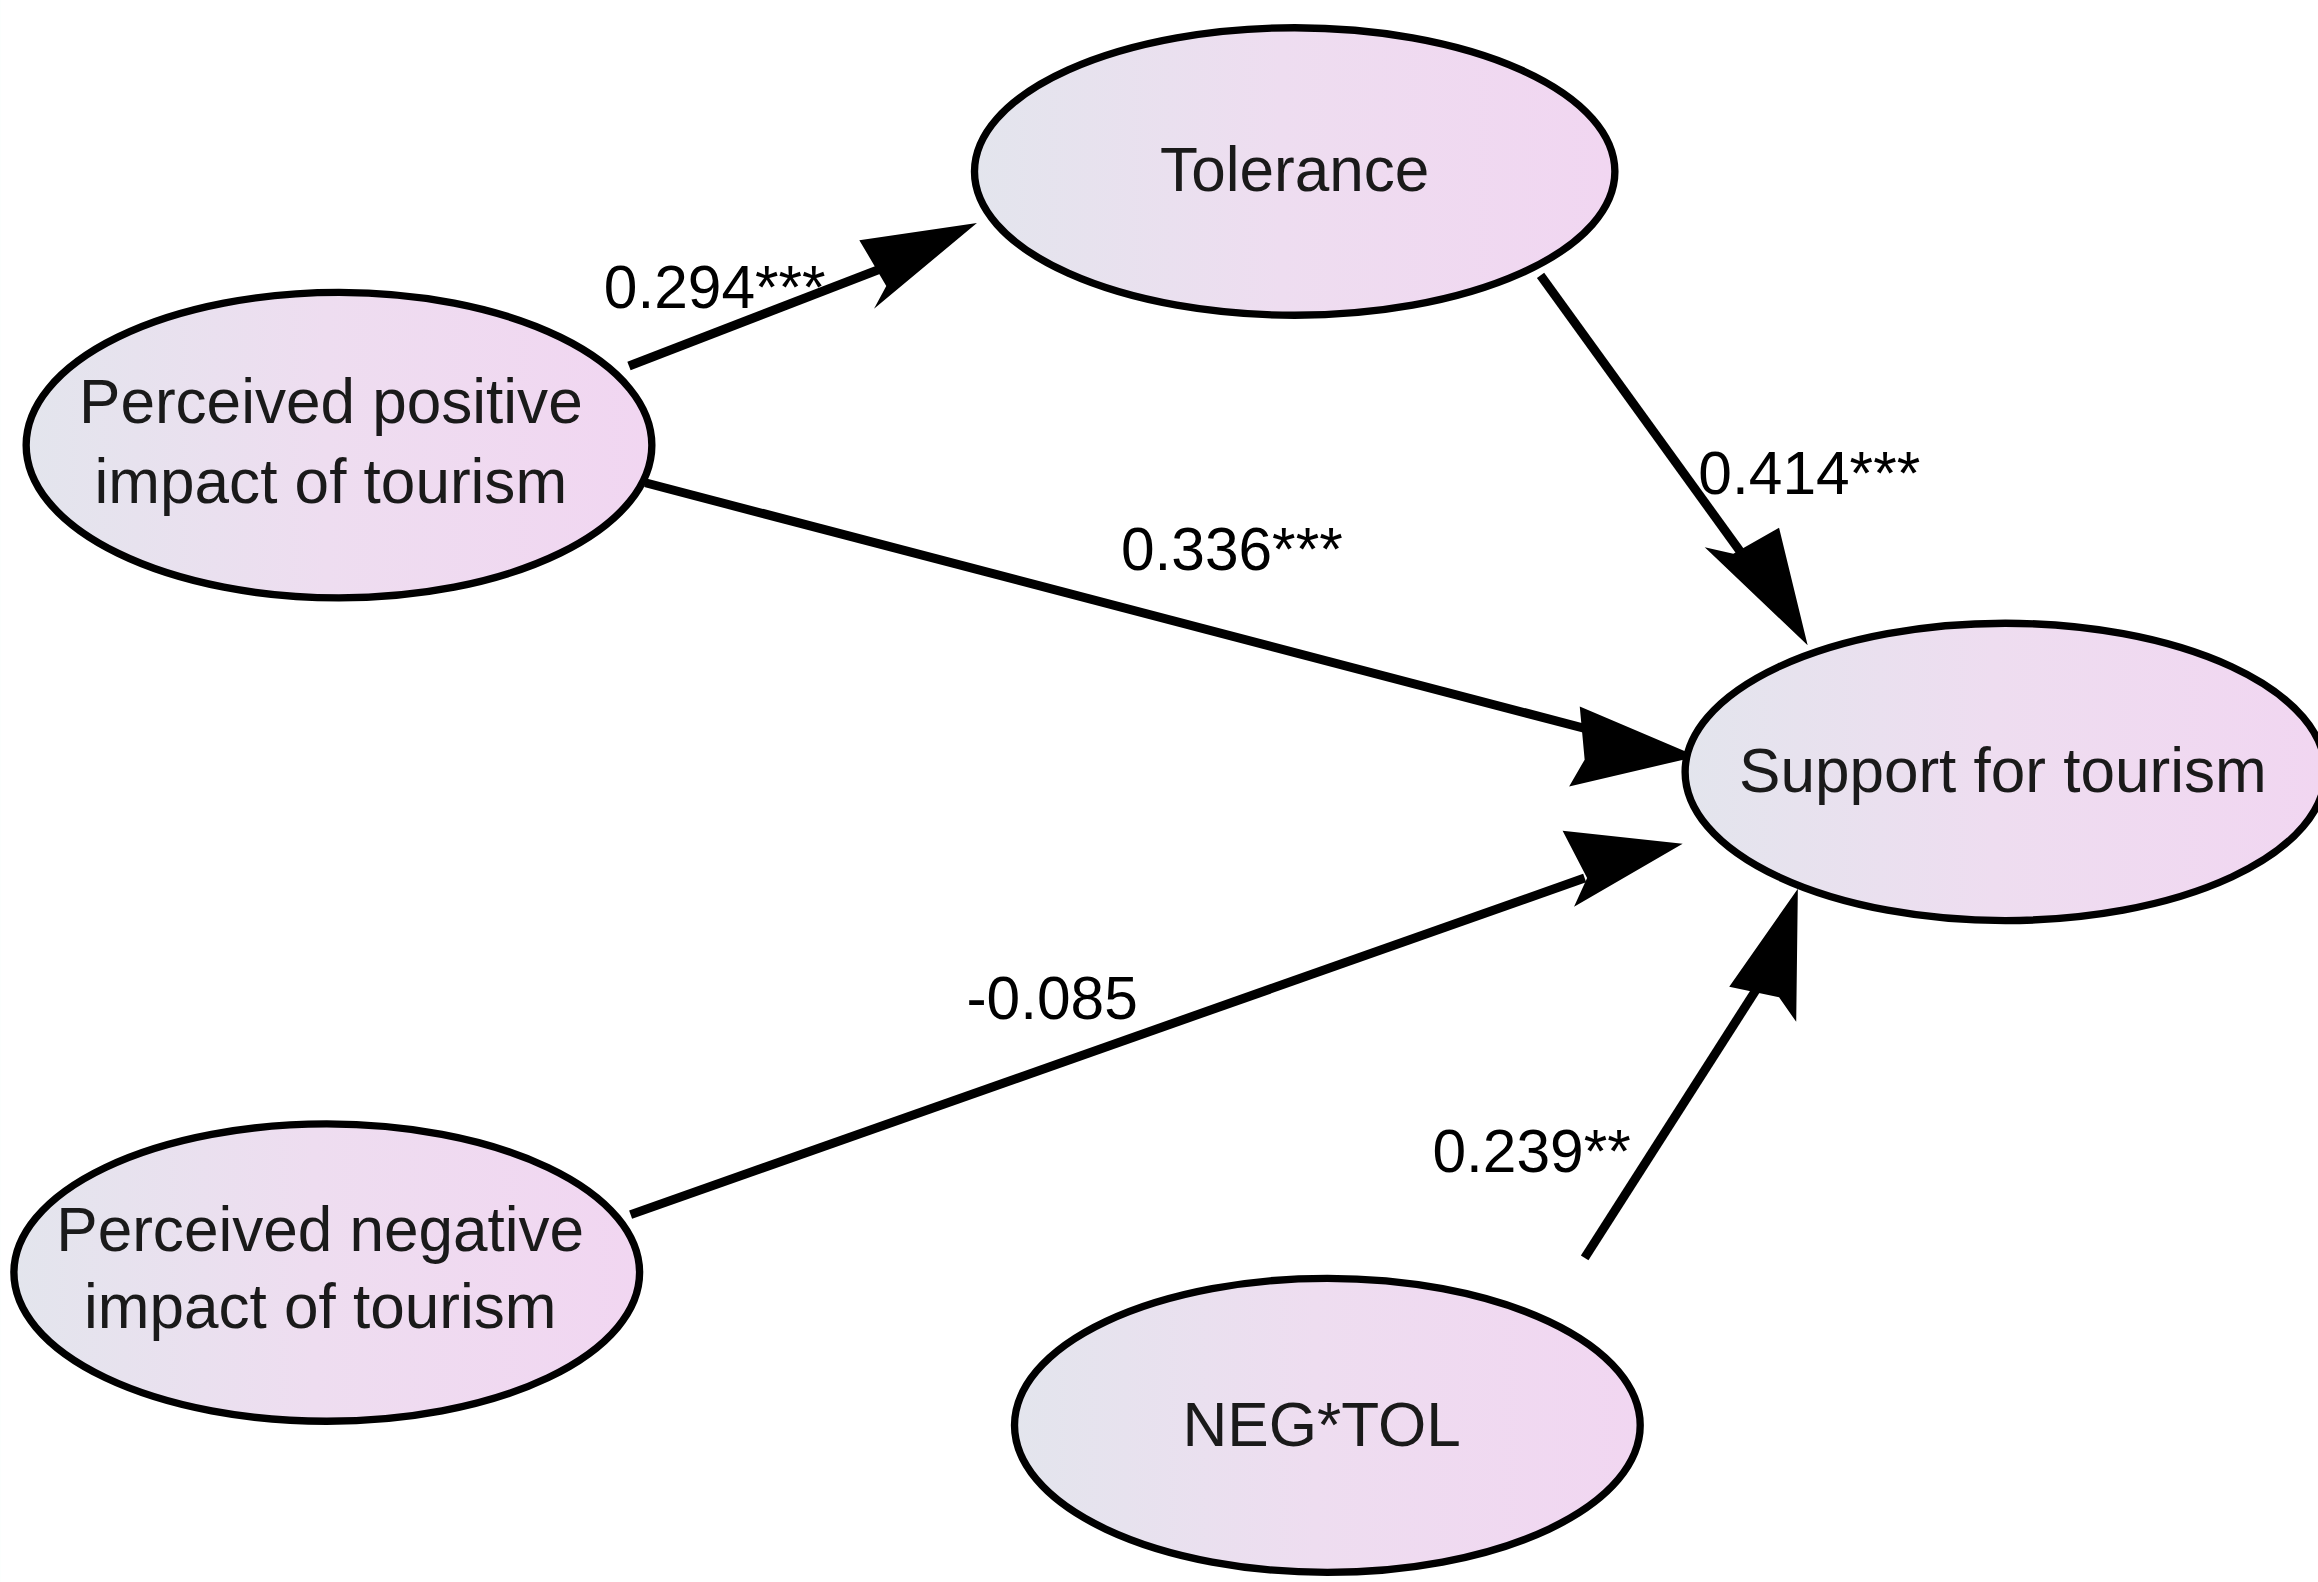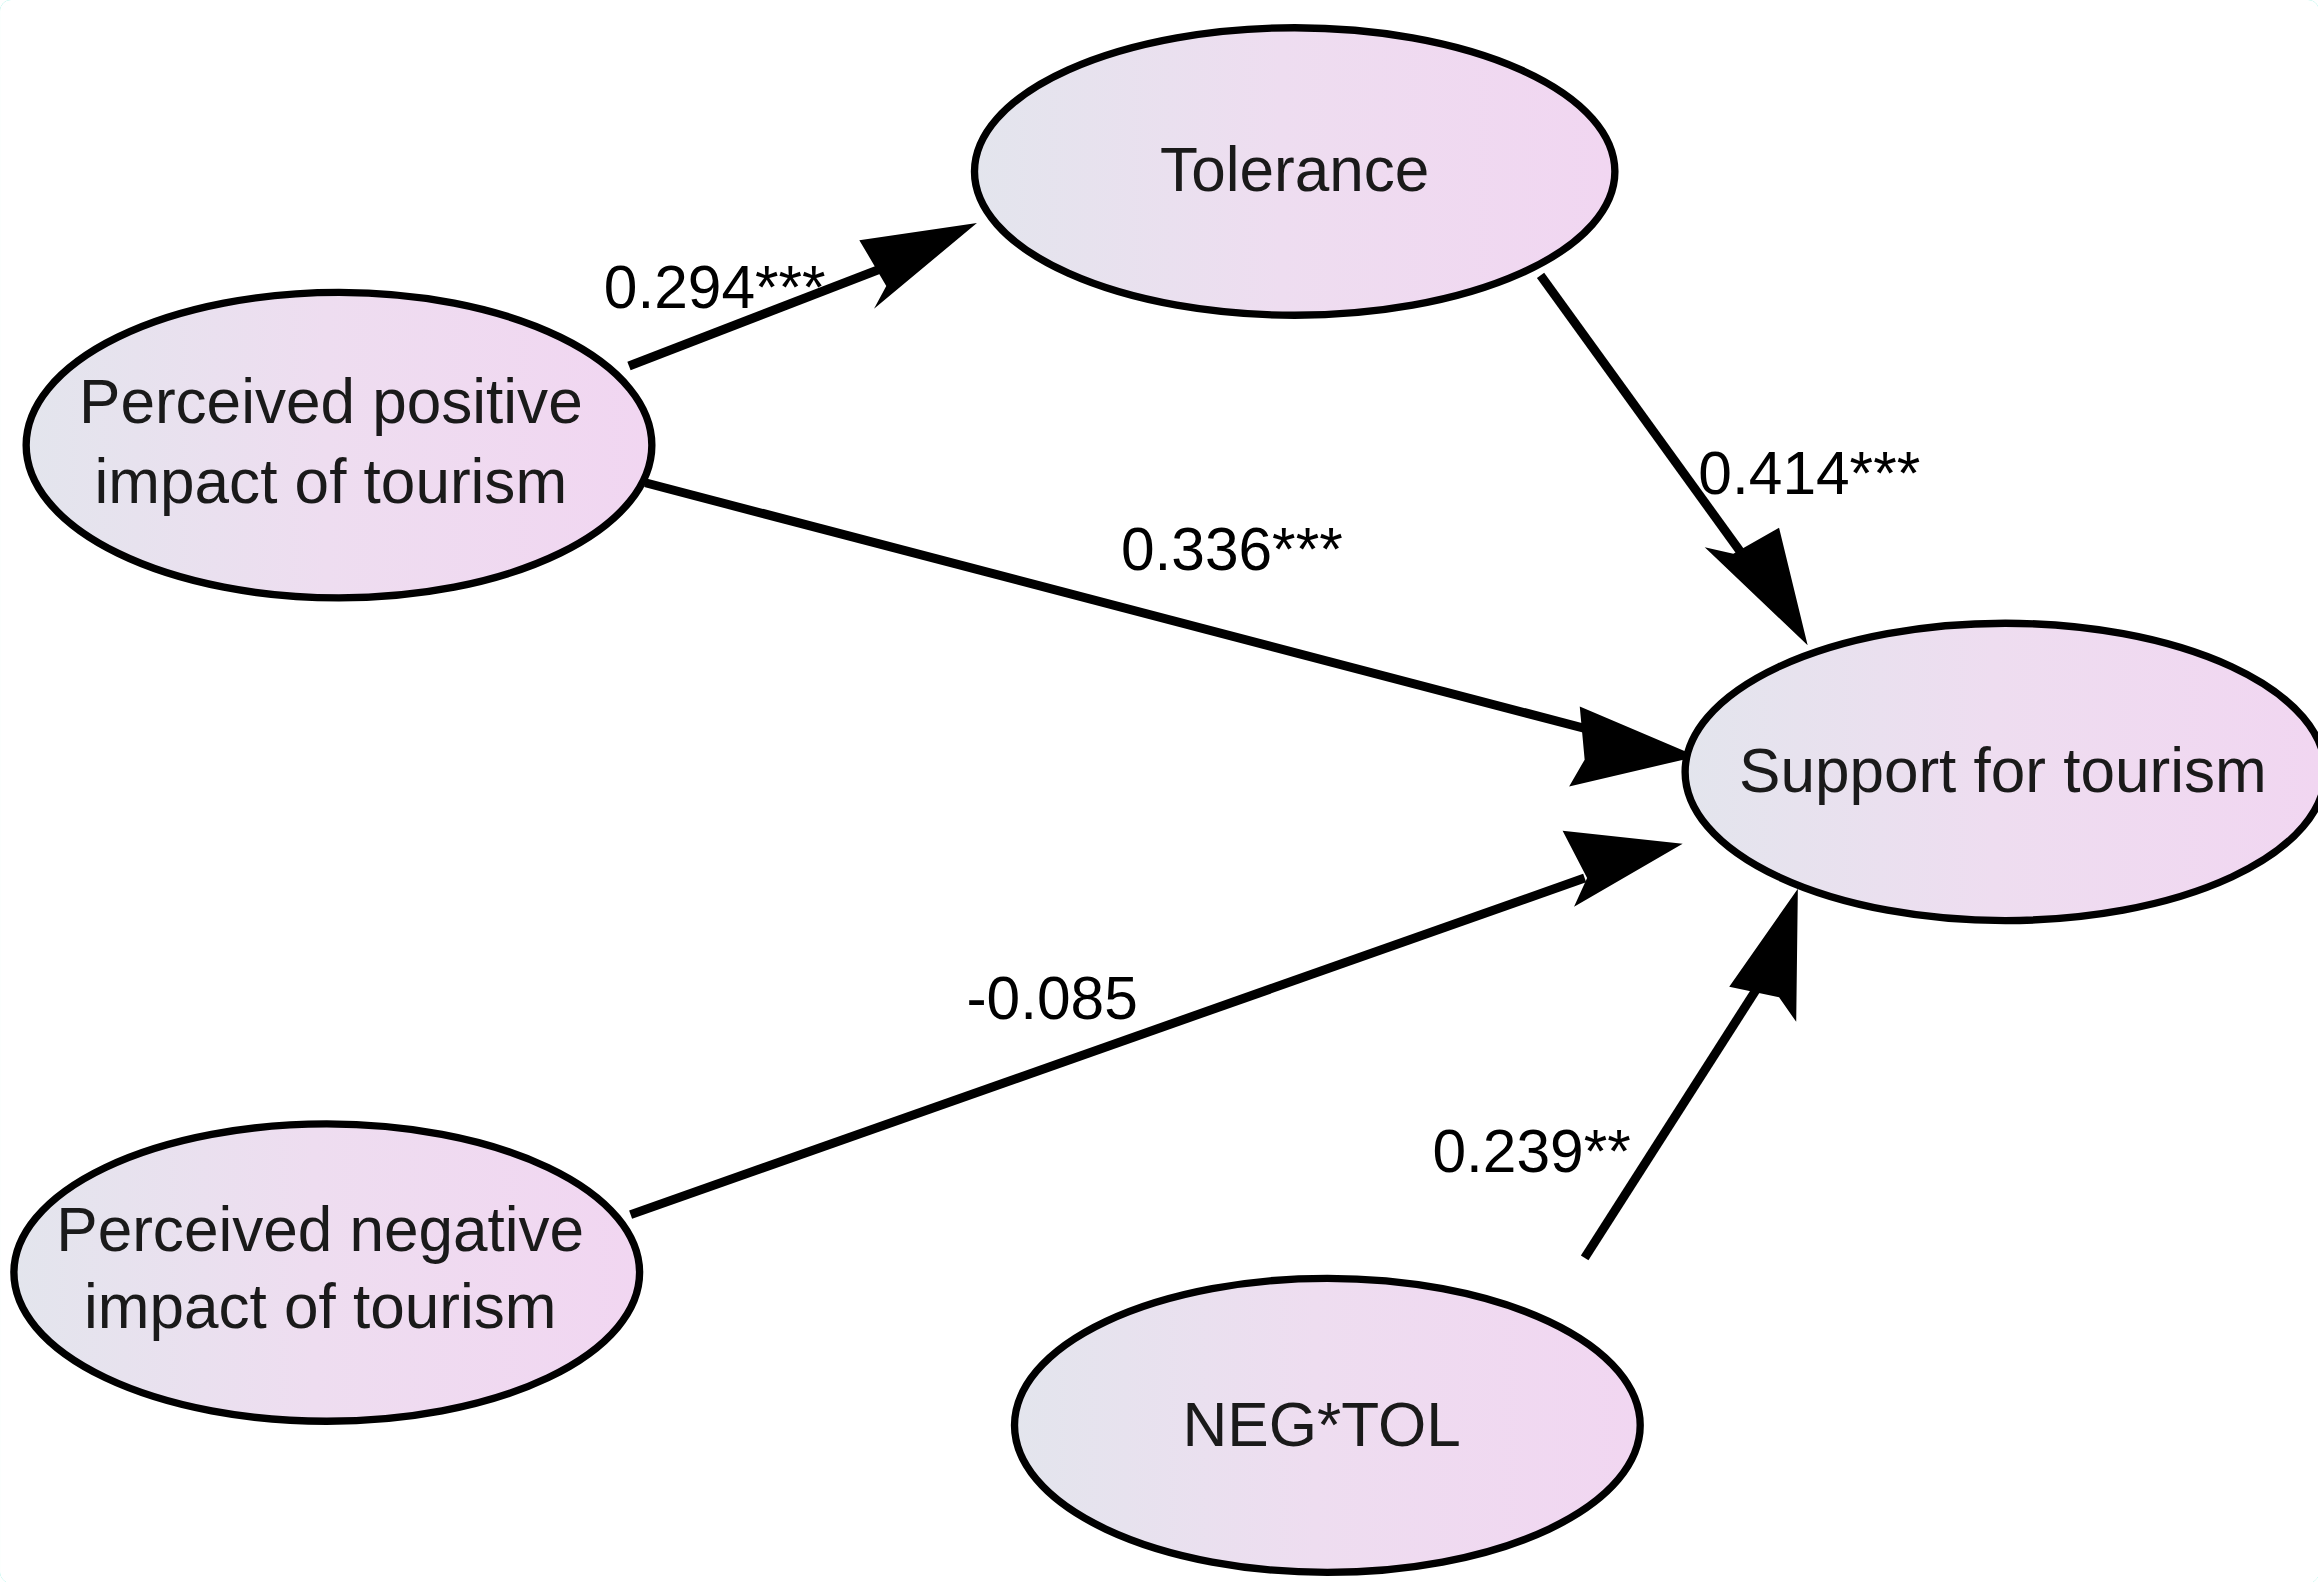--- a/index.html
+++ b/index.html
@@ -1,17 +1,17 @@
 <!DOCTYPE html>
 <html style="font-size:13px"><head>
 <meta charset="utf-8">
 <style>
   html,body{margin:0;padding:0;background:#ffffff;}
   body{font-family:"Liberation Sans",sans-serif;}
-  #stage{position:relative;width:2319px;height:1583px;background:#5eead4;overflow:hidden;border-radius:11px;}
+  #stage{position:relative;width:2319px;height:1583px;background:#5eead4;overflow:hidden;}
   svg#diagram{display:block;width:2319px;height:1583px;}
   .node-label{font-family:"Liberation Sans",sans-serif;font-size:76px;fill:#1a1a1a;text-anchor:middle;dominant-baseline:middle;}
   .path-label{font-family:"Liberation Sans",sans-serif;font-size:74px;fill:#000000;text-anchor:middle;dominant-baseline:middle;}
   .ellipse-shape{stroke:#000000;stroke-width:9;}
   .edge-line{stroke:#000000;stroke-width:11;fill:none;stroke-linecap:butt;}
   .arrow-head{fill:#000000;stroke:none;}
 </style>
 </head>
 <body>
 

